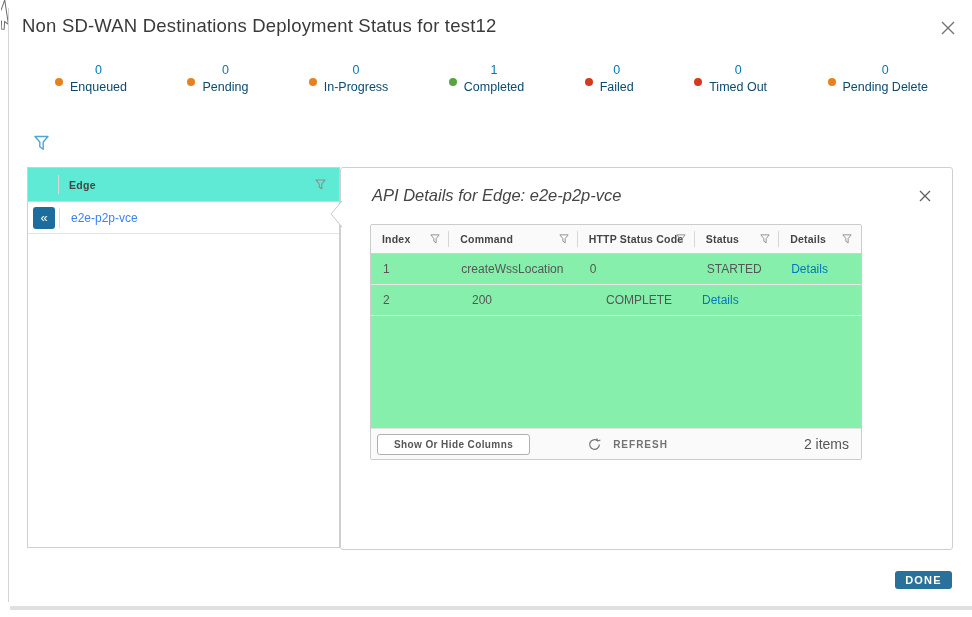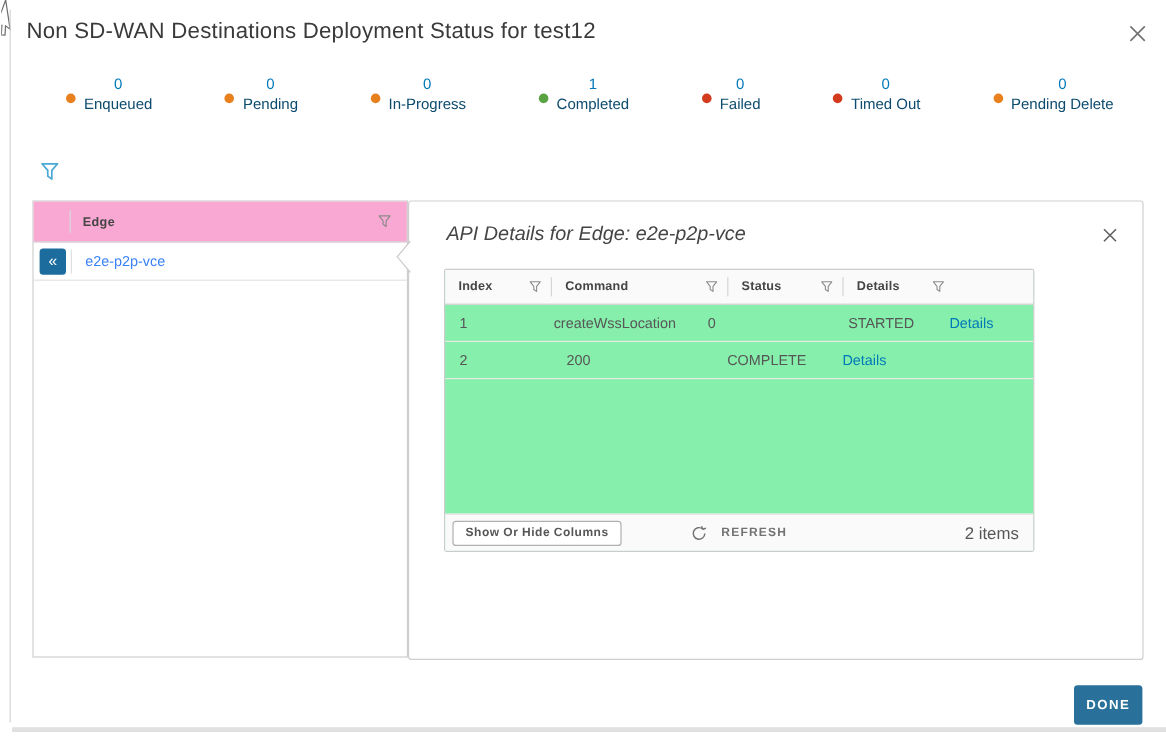--- a/index.html
+++ b/index.html
@@ -17,21 +17,21 @@
   .status-item{display:flex;}
   .status-dot{width:8px;height:8px;border-radius:50%;margin:15px 7px 0 0;flex:none;}
   .status-count{font-size:12.5px;color:#0079b8;text-align:center;margin-bottom:3px;}
   .status-label{font-size:12.5px;color:#0c4a6e;white-space:nowrap;}
 
   
   #grid-filter{left:34px;top:135px;width:15px;height:16px;cursor:pointer;}
 
   
   #edge-grid{left:27px;top:167px;width:313px;height:381px;border:1px solid #cfcfcf;background:#fff;box-sizing:border-box;}
-  #edge-grid-header{height:33px;background:#f9a8d4;border-bottom:1px solid #d4d4d4;display:flex;align-items:center;position:relative;}
+  #edge-grid-header{height:33px;background:#5eead4;border-bottom:1px solid #d4d4d4;display:flex;align-items:center;position:relative;}
   .eg-col1{width:31px;height:100%;position:relative;flex:none;}
   .eg-col1::after{content:"";position:absolute;right:0;top:7px;bottom:7px;width:1px;background:#d9d9d9;}
   #edge-grid-header .eg-colhead{flex:1;display:flex;align-items:center;padding-left:10px;font-size:10.5px;font-weight:700;letter-spacing:.3px;color:#454545;}
   #edge-grid-header .eg-funnel{position:absolute;right:13px;top:11px;}
   #edge-row{height:31px;border-bottom:1px solid #e3e3e3;display:flex;align-items:center;position:relative;}
   #collapse-btn{width:22px;height:22px;margin-left:5px;border:none;border-radius:3px;color:#fff;font-size:13px;line-height:21px;text-align:center;padding:0;cursor:pointer;flex:none;}
   #edge-row .eg-sep{width:1px;height:20px;background:#e0e0e0;margin-left:4px;flex:none;}
   #edge-row-label{font-size:12px;color:#3b82f6;padding-left:11px;text-align:center;}
 
   
@@ -46,27 +46,27 @@
   .dg-th{position:relative;display:flex;align-items:center;box-sizing:border-box;padding-left:11px;font-size:10.5px;font-weight:700;letter-spacing:.2px;color:#454545;}
   .dg-th::after{content:"";position:absolute;right:0;top:6px;bottom:6px;width:1px;background:#d6d6d6;}
   .dg-th:last-child::after{display:none;}
   .dg-th .th-funnel{position:absolute;right:9px;top:9px;}
   .c1{width:89px;}.c2{width:147px;}.c3{width:134px;}.c4{width:96px;}.c5{width:93px;}
   .api-row{display:flex;height:30px;border-bottom:1px solid #e8e8e8;flex:none;}
   .dg-td{display:flex;align-items:center;box-sizing:border-box;padding-left:12px;font-size:12px;color:#565656;}
   .details-link{color:#0079b8;cursor:pointer;}
   #api-spacer{flex:1;}
   #api-footer{height:30px;background:#fafafa;border-top:1px solid #e3e3e3;display:flex;align-items:center;flex:none;font-size:10px;color:#565656;}
-  #show-hide-btn{margin-left:6px;background:#fff;border:1px solid #b0b0b0;border-radius:3px;font-size:10px;font-weight:600;letter-spacing:.4px;color:#565656;padding:4px 10px;cursor:pointer;font-family:inherit;}
+  #show-hide-btn{margin-left:6px;background:#fff;border:1px solid #b0b0b0;border-radius:3px;font-size:10px;font-weight:600;letter-spacing:.4px;color:#565656;padding:4px 16px;cursor:pointer;font-family:inherit;}
   #refresh-btn{display:flex;align-items:center;margin-left:58px;cursor:pointer;}
   #refresh-label{font-size:10px;font-weight:600;letter-spacing:1px;color:#737373;margin-left:12px;}
   #items-count{margin-left:auto;margin-right:12px;font-size:14px;color:#565656;}
 
   
-  #done-btn{left:895px;top:571px;width:57px;height:33px;border:none;border-radius:3px;color:#fff;font-size:11px;font-weight:700;letter-spacing:1.2px;cursor:pointer;font-family:inherit;}
+  #done-btn{left:895px;top:571px;width:57px;height:18px;border:none;border-radius:3px;color:#fff;font-size:11px;font-weight:700;letter-spacing:1.2px;cursor:pointer;font-family:inherit;}
 
   #cursor{left:1px;top:0px;}
 </style>
 </head>
 <body>
 
 <svg id="cursor" class="abs" width="22" height="30" viewBox="0 0 22 30">
   <g transform="rotate(18 6 6)">
     <path d="M2,1 L13,23 L8.5,21.5 L10.5,29 L7.5,29.8 L5.5,22 L1,25 Z" fill="#fff" stroke="#6b6b6b" stroke-width="1"></path>
   </g>
@@ -163,20 +163,26 @@
 <div id="api-table" class="abs">
   <div id="api-head">
     <div class="dg-th c1">
       <span>Index</span>
       <svg class="th-funnel" width="10" height="10" viewBox="0 0 12 12">
           <path d="M1,1 H11 L7.4,5.5 V10.6 L4.6,8.7 V5.5 Z" fill="none" stroke="#8c8c8c" stroke-width="1.1" stroke-linejoin="round"></path>
         </svg>
     </div>
     <div class="dg-th c2">
       <span>Command</span>
+      <svg class="th-funnel" width="10" height="10" viewBox="0 0 12 12">
+          <path d="M1,1 H11 L7.4,5.5 V10.6 L4.6,8.7 V5.5 Z" fill="none" stroke="#8c8c8c" stroke-width="1.1" stroke-linejoin="round"></path>
+        </svg>
+    </div>
+    <div class="dg-th c3">
+      <span>HTTP Status Code</span>
       <svg class="th-funnel" width="10" height="10" viewBox="0 0 12 12">
           <path d="M1,1 H11 L7.4,5.5 V10.6 L4.6,8.7 V5.5 Z" fill="none" stroke="#8c8c8c" stroke-width="1.1" stroke-linejoin="round"></path>
         </svg>
     </div>
     <div class="dg-th c4">
       <span>Status</span>
       <svg class="th-funnel" width="10" height="10" viewBox="0 0 12 12">
           <path d="M1,1 H11 L7.4,5.5 V10.6 L4.6,8.7 V5.5 Z" fill="none" stroke="#8c8c8c" stroke-width="1.1" stroke-linejoin="round"></path>
         </svg>
     </div>

